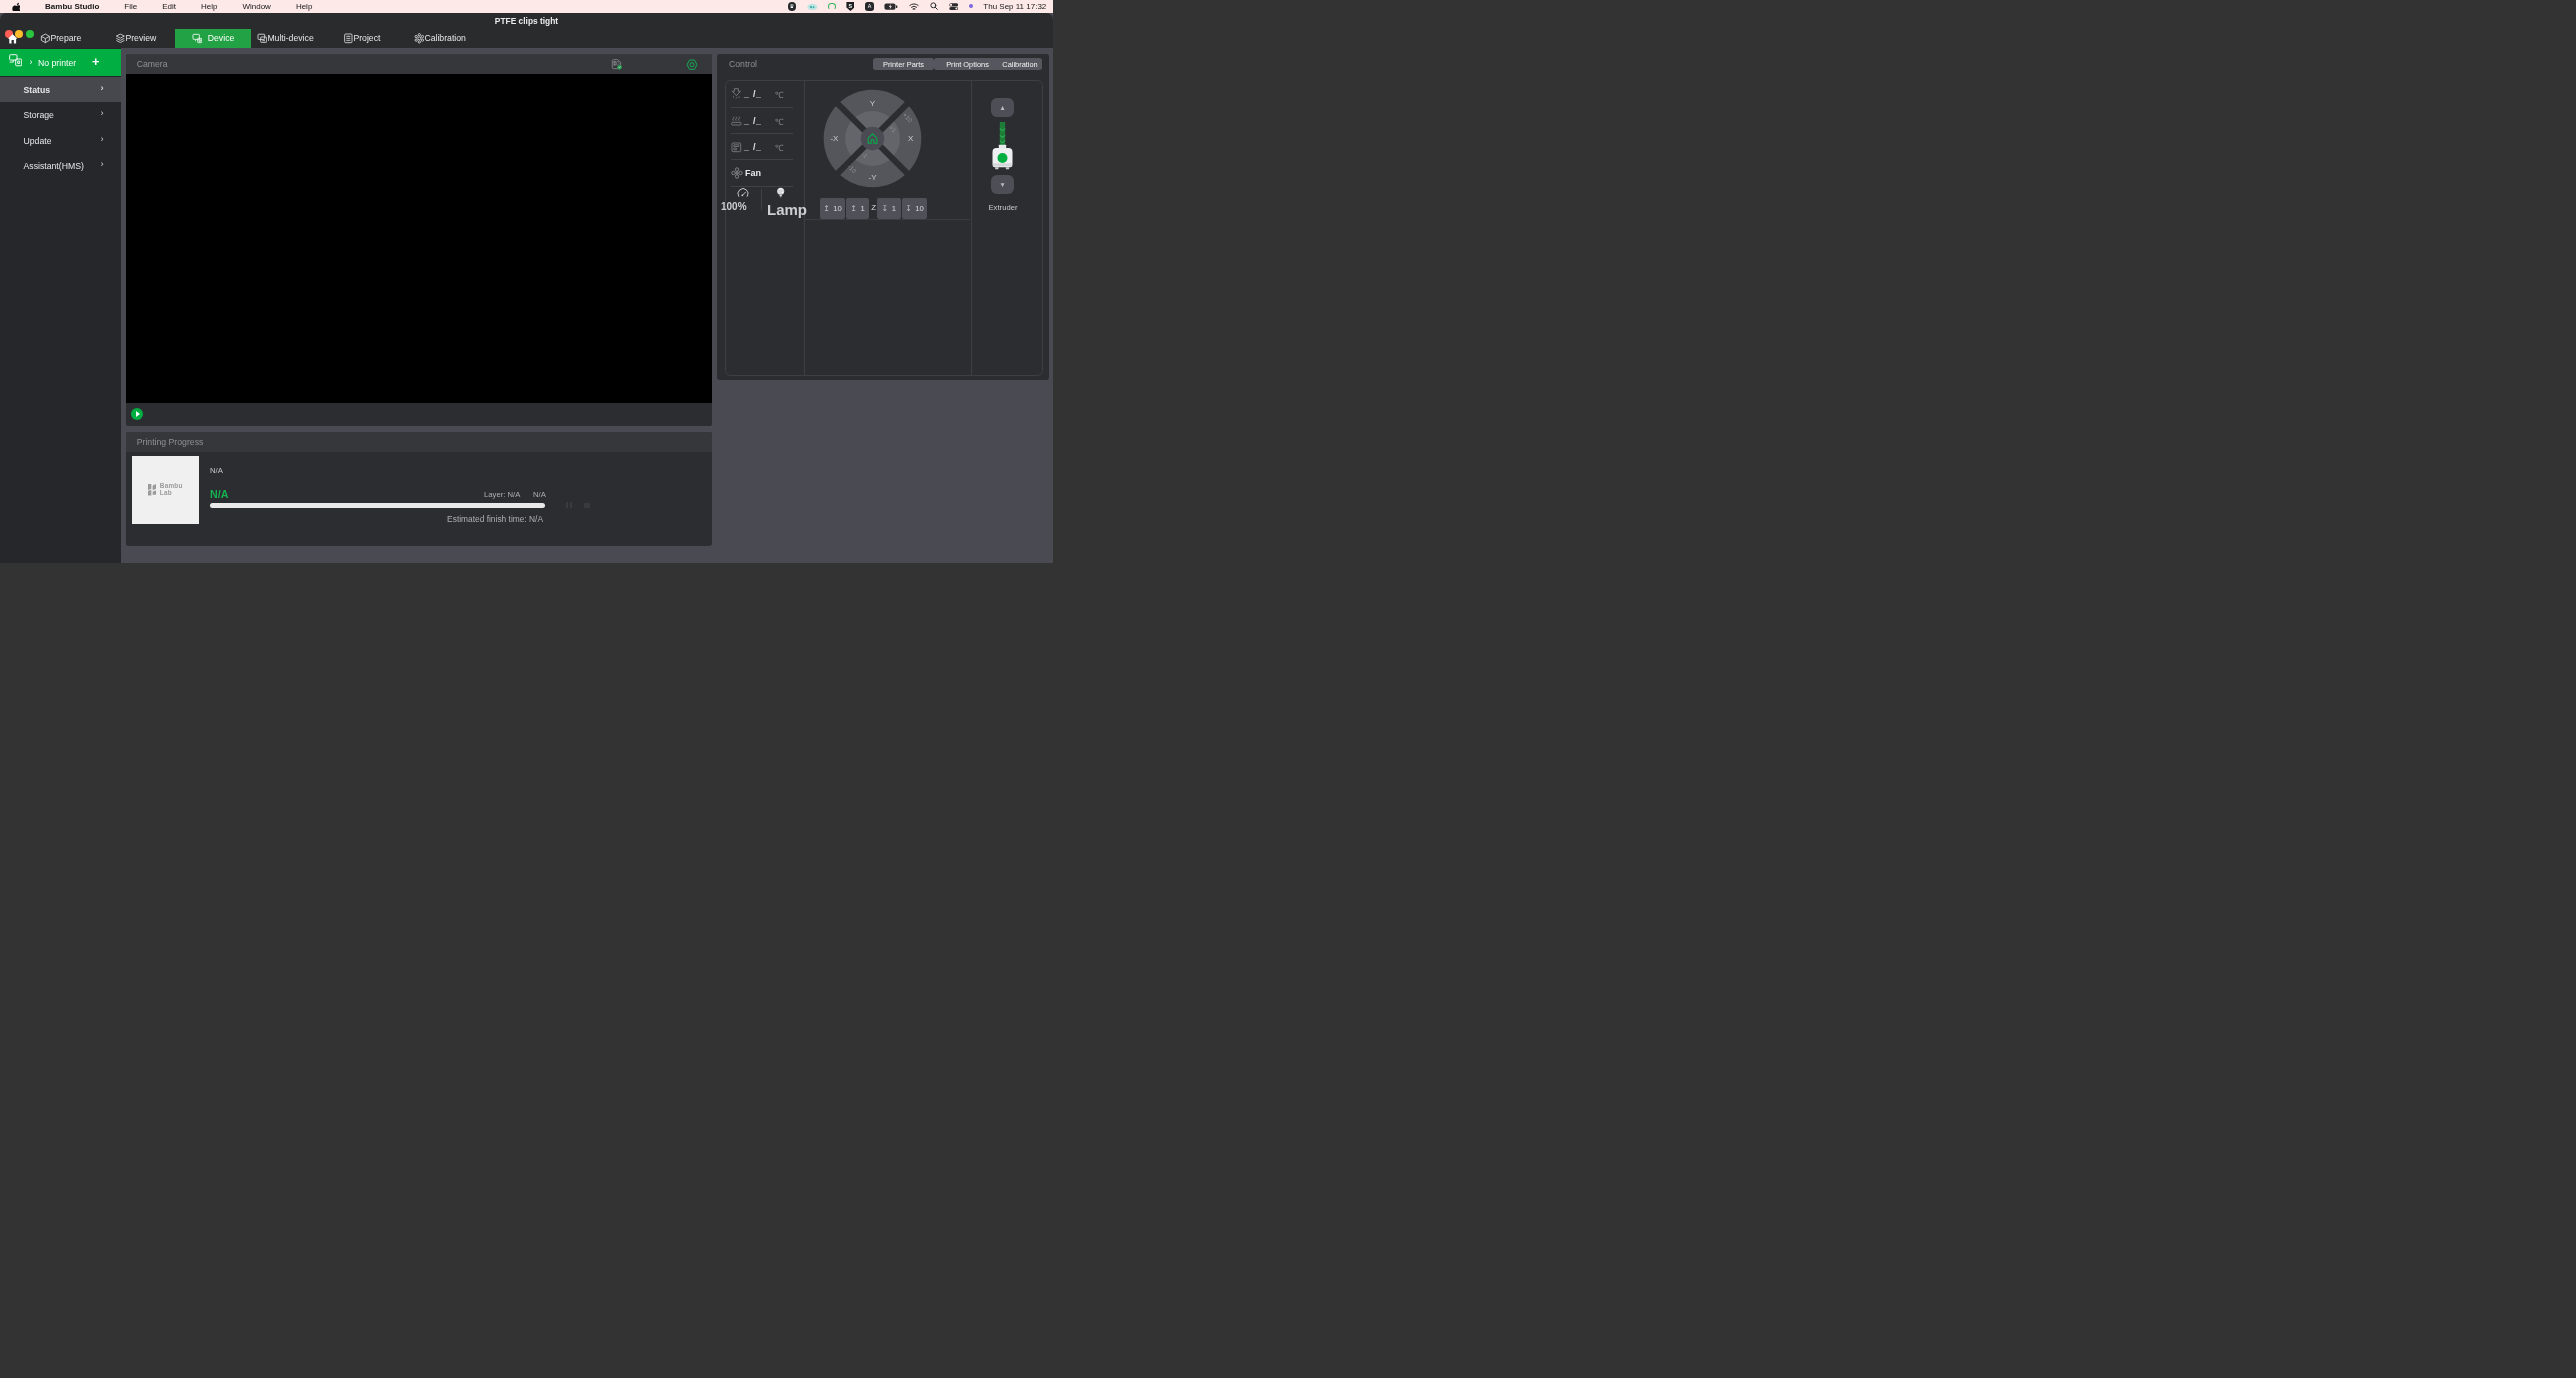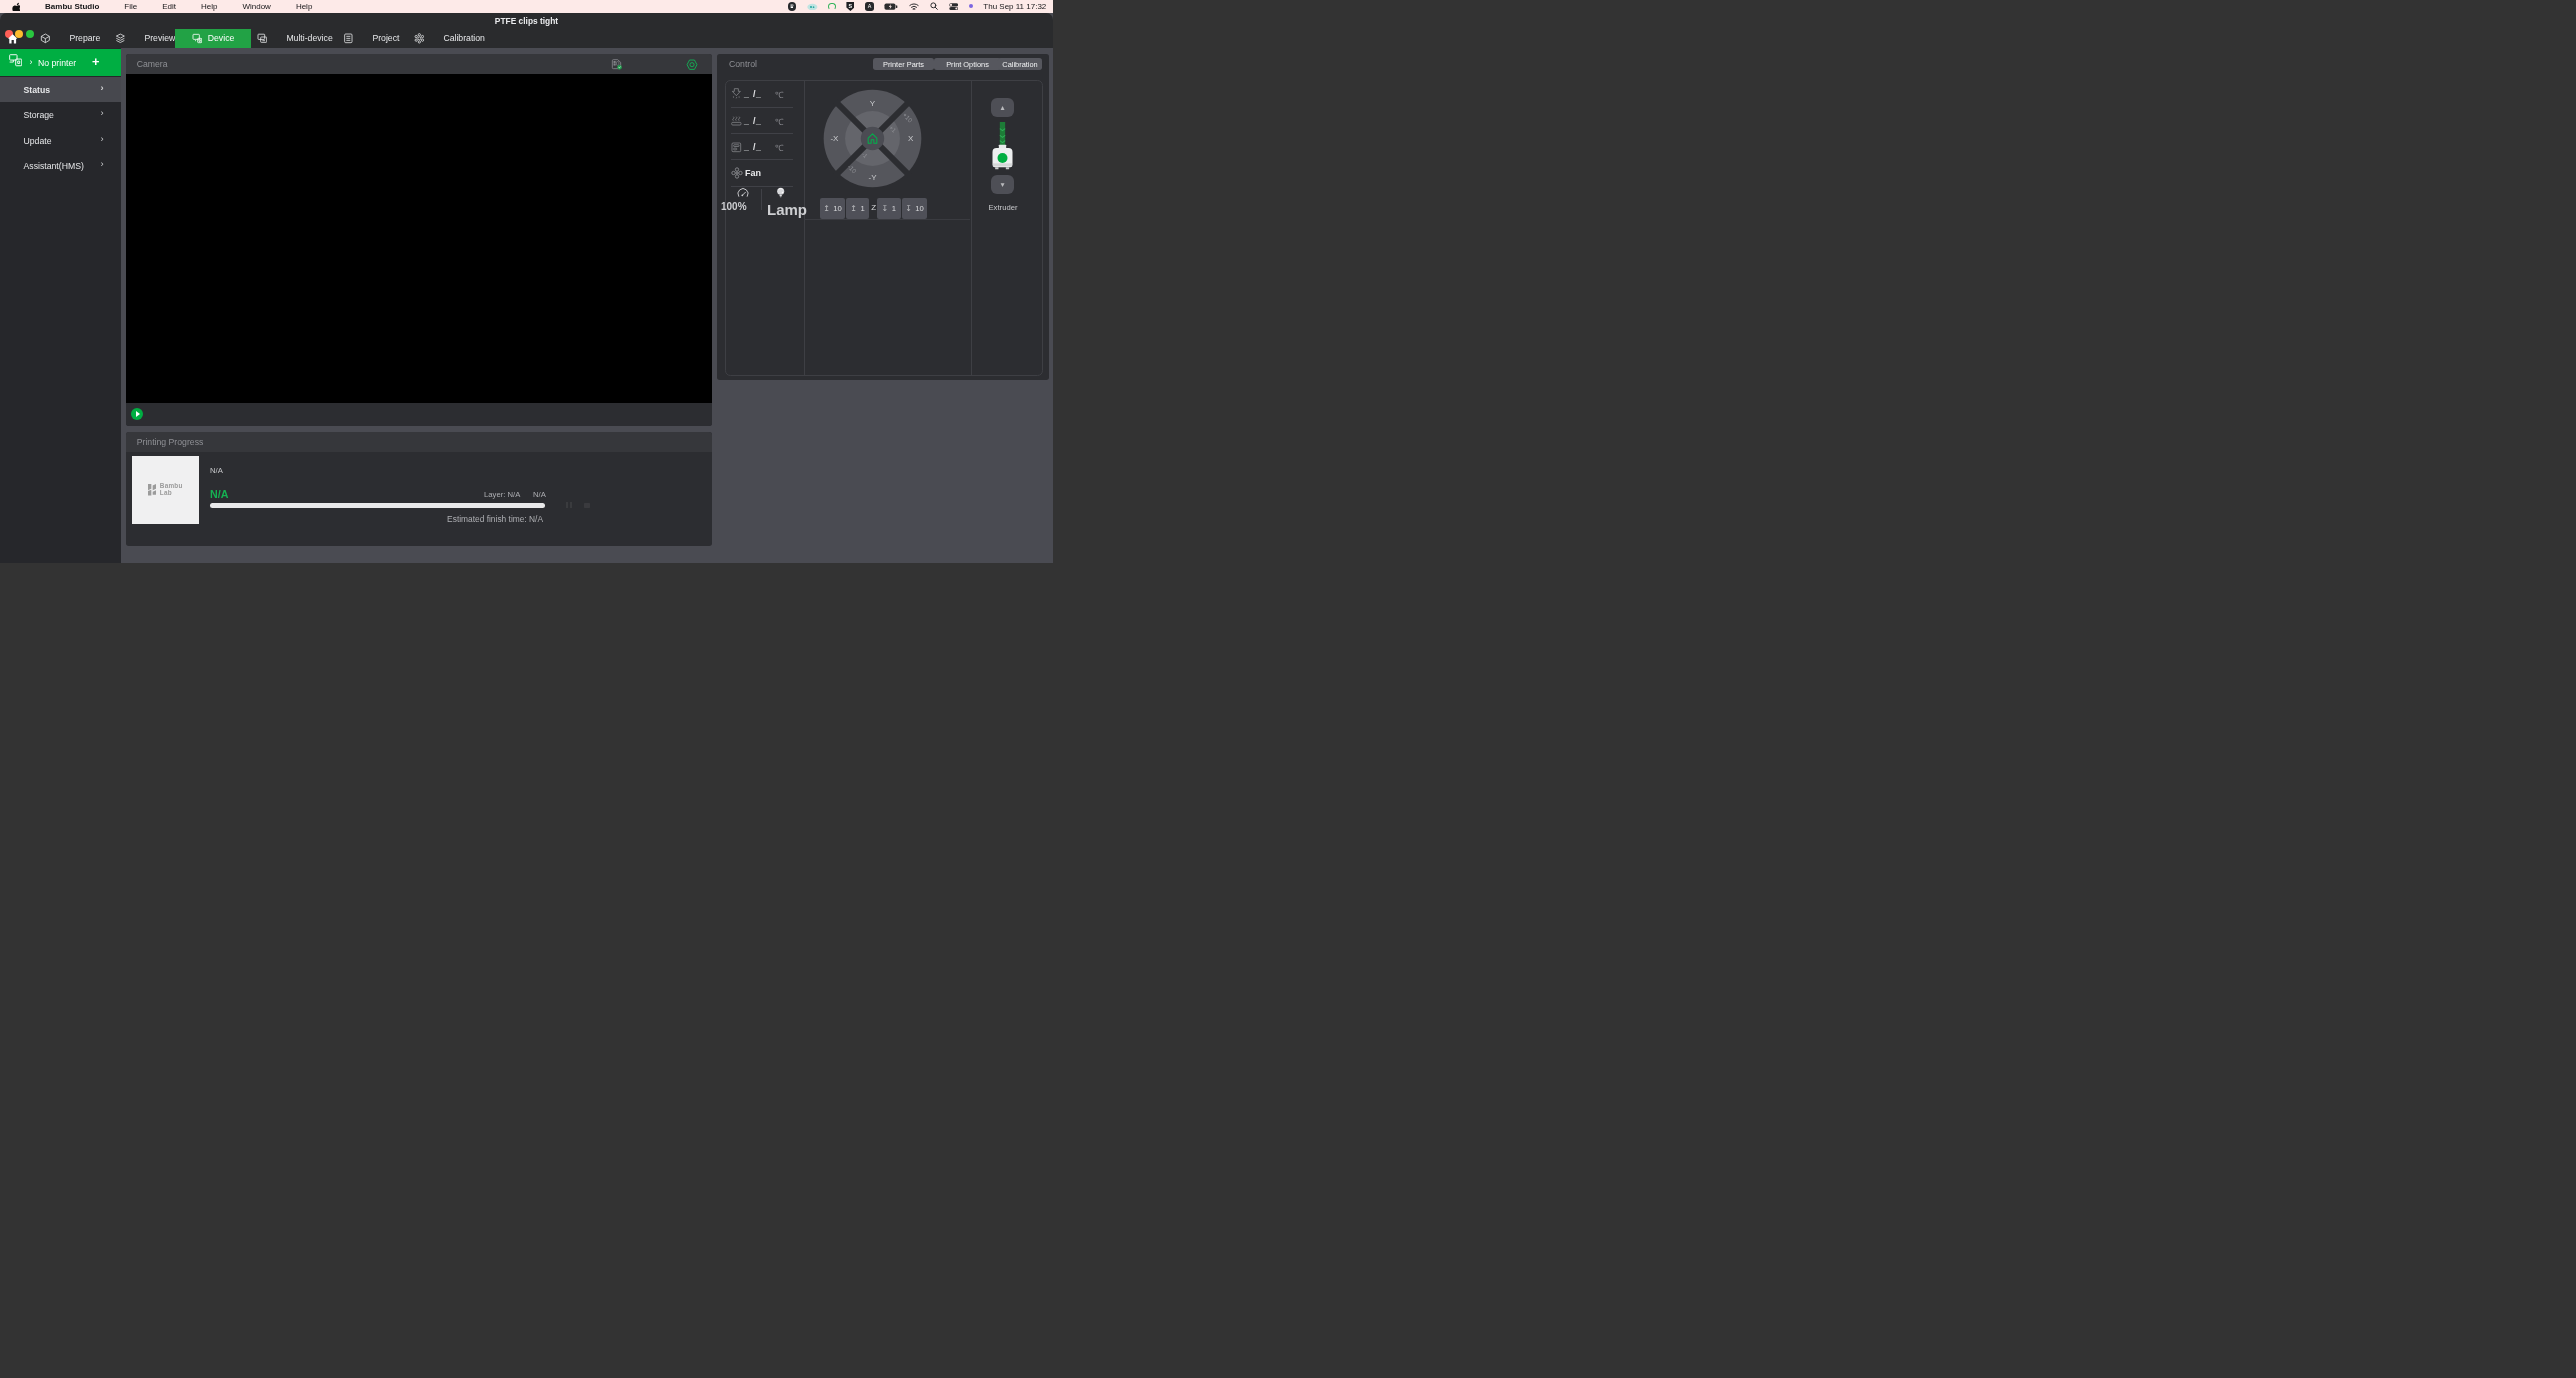--- a/index.html
+++ b/index.html
@@ -25,21 +25,21 @@
             display:inline-flex; align-items:center; justify-content:center;
             clip-path:polygon(0 0,100% 0,100% 62%,50% 100%,0 62%); }
   .rec-dot { width:4px; height:4px; border-radius:50%; background:#7b66e0; }
 
   
   .chrome { position:absolute; left:0; top:12.8px; width:1053px; height:35px;
             background:#2a2b2d; border-radius:6.7px 6.7px 0 0; }
   .light { position:absolute; top:17px; width:8px; height:8px; border-radius:50%; }
   .win-title { position:absolute; left:0; top:3.4px; width:100%; text-align:center;
                font-size:8.4px; font-weight:bold; color:#eaebed; }
-  .tab { position:absolute; bottom:0; height:19px; display:flex; align-items:center; gap:19px;
+  .tab { position:absolute; bottom:0; height:19px; display:flex; align-items:center; gap:0;
          padding:0 4.7px; font-size:8.7px; color:#e7e8ea; cursor:default; }
   .tab.active { background:#22a245; color:#fff; justify-content:center; gap:5.4px; }
   .tab svg { flex:0 0 auto; }
 
   
   .sidebar { position:absolute; left:0; top:48px; width:121px; height:515px; background:#26272b; }
   .sb-head { position:absolute; left:0; top:0.9px; width:121px; height:27px; background:#00ae42;
              color:#fff; }
   .sb-item { position:absolute; left:0; width:121px; height:25px; font-size:8.7px; color:#e6e7e9; }
   .sb-item.active { background:#47484e; font-weight:bold; }

